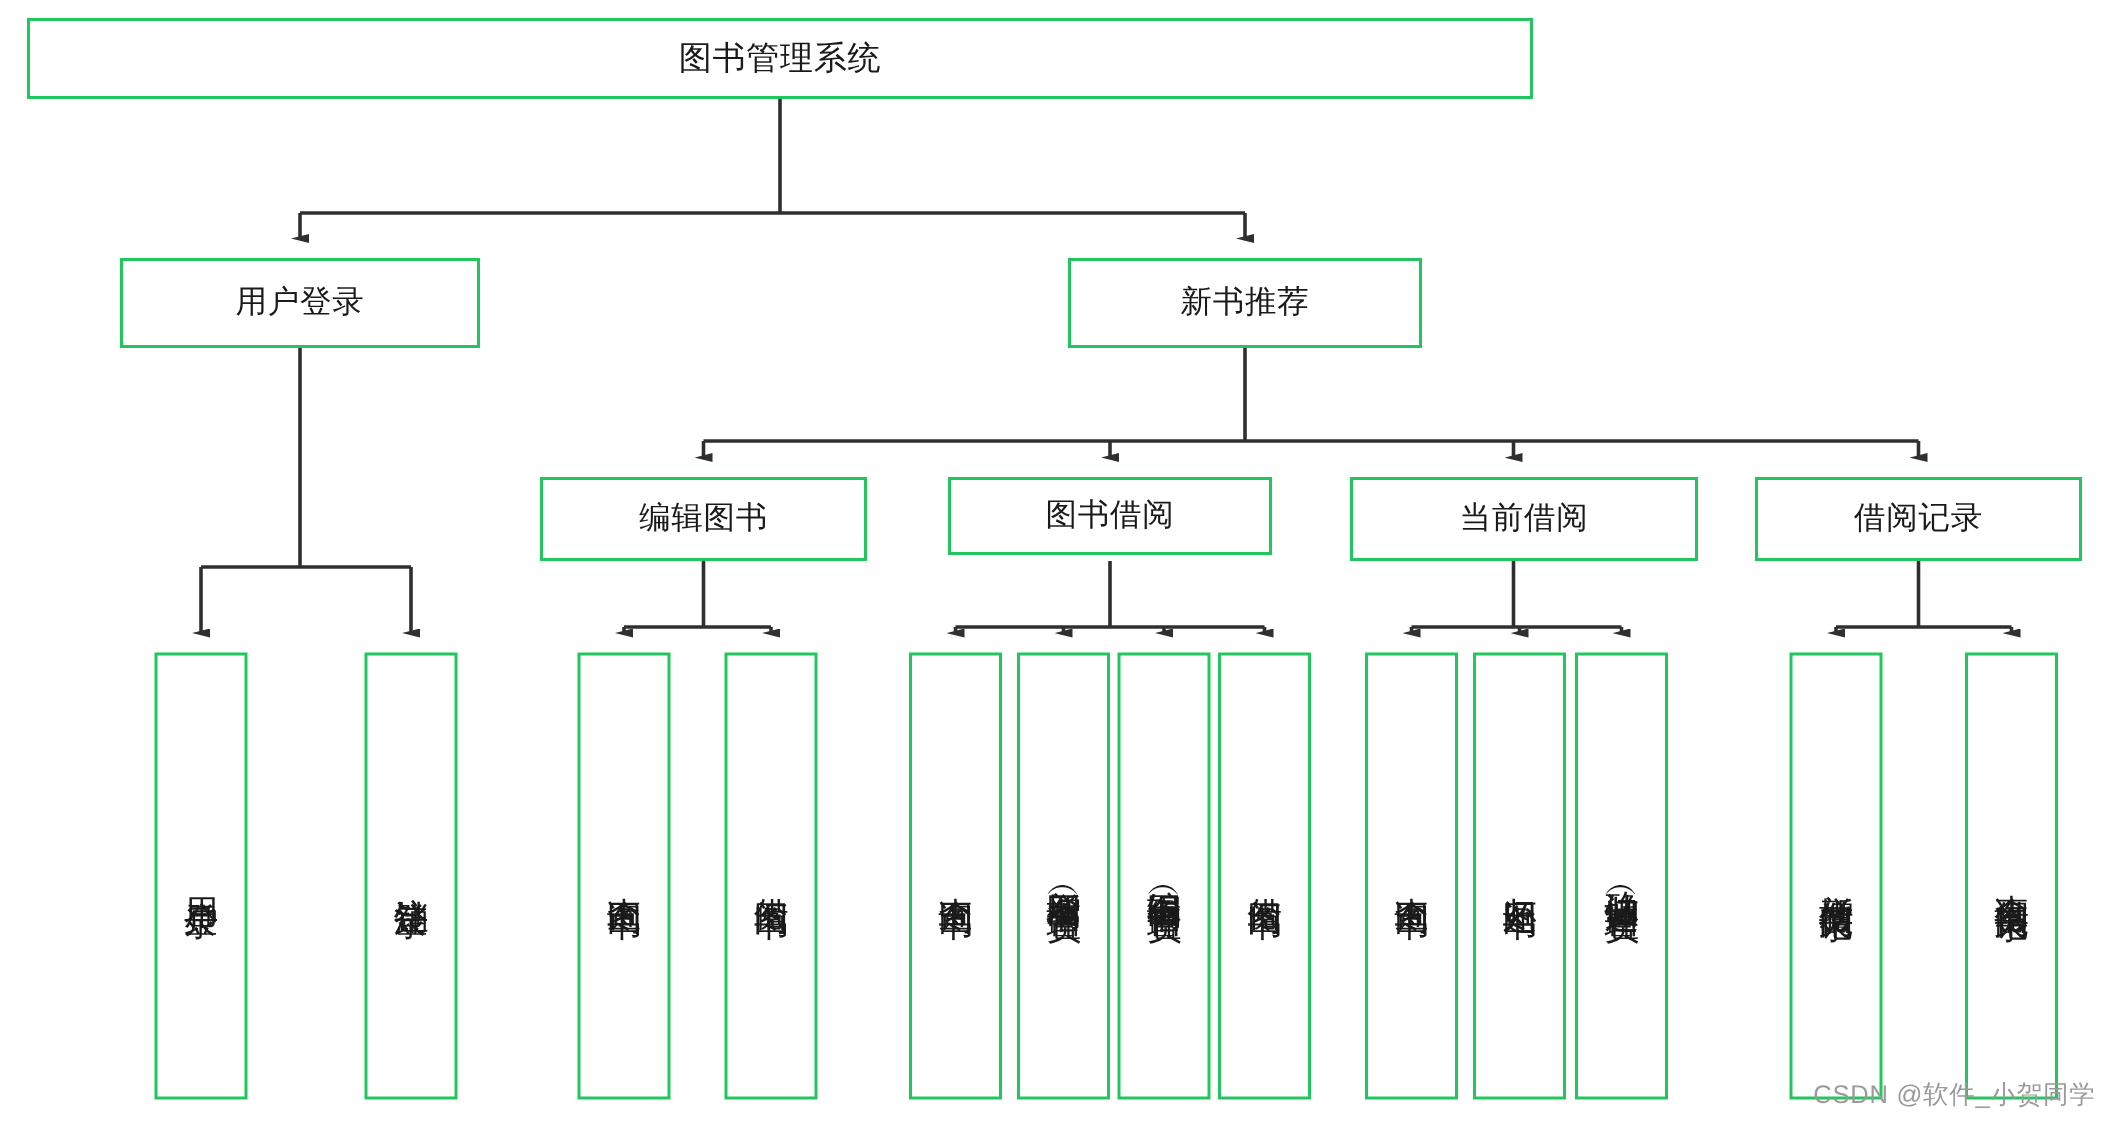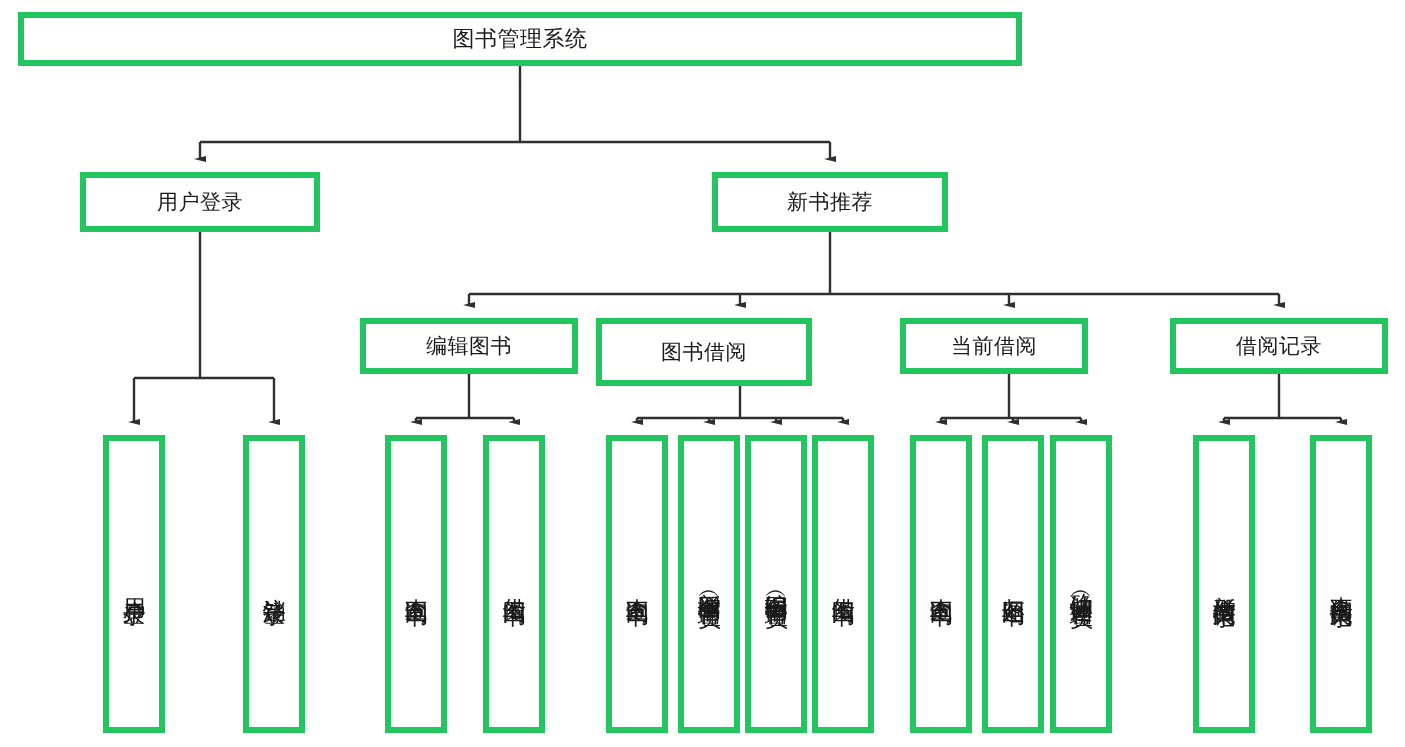--- a/index.html
+++ b/index.html
@@ -21,21 +21,21 @@
     position: absolute;
     left: 0;
     top: 0;
     width: 1405px;
     height: 747px;
     pointer-events: none;
   }
   .node {
     position: absolute;
     box-sizing: border-box;
-    border: 6px solid #22c55e;
+    border: 2px solid #22c55e;
     background: #ffffff;
     display: flex;
     align-items: center;
     justify-content: center;
     color: #1a1a1a;
   }
   .node .lbl {
     display: block;
     line-height: 1.06;
     letter-spacing: 0.5px;
@@ -125,24 +125,24 @@
       </div>
       <div class="node horiz" style="left: 80px; top: 172px; width: 240px; height: 60px;">
         <span class="lbl">用户登录</span>
       </div>
       <div class="node horiz" style="left: 712px; top: 172px; width: 236px; height: 60px;">
         <span class="lbl">新书推荐</span>
       </div>
       <div class="node horiz" style="left: 360px; top: 318px; width: 218px; height: 56px;">
         <span class="lbl">编辑图书</span>
       </div>
-      <div class="node horiz" style="left: 596px; top: 318px; width: 216px; height: 68px;">
+      <div class="node horiz" style="left: 632px; top: 318px; width: 216px; height: 52px;">
         <span class="lbl">图书借阅</span>
       </div>
-      <div class="node horiz" style="left: 900px; top: 318px; width: 188px; height: 56px;">
+      <div class="node horiz" style="left: 900px; top: 318px; width: 232px; height: 56px;">
         <span class="lbl">当前借阅</span>
       </div>
       <div class="node horiz" style="left: 1170px; top: 318px; width: 218px; height: 56px;">
         <span class="lbl">借阅记录</span>
       </div>
       <div class="node leaf" style="left: 103px; top: 435px; width: 62px; height: 298px;">
         <span class="lbl">用户登录</span>
       </div>
       <div class="node leaf" style="left: 243px; top: 435px; width: 62px; height: 298px;">
         <span class="lbl">注销登录</span>
@@ -175,13 +175,14 @@
         <span class="lbl">确认归还（管理员）</span>
       </div>
       <div class="node leaf" style="left: 1193px; top: 435px; width: 62px; height: 298px;">
         <span class="lbl">新增借阅记录</span>
       </div>
       <div class="node leaf" style="left: 1310px; top: 435px; width: 62px; height: 298px;">
         <span class="lbl">查询借阅记录</span>
       </div>
     </div>
 
+  <div class="watermark">CSDN @软件_小贺同学</div>
 </div>
 
 </body></html>

